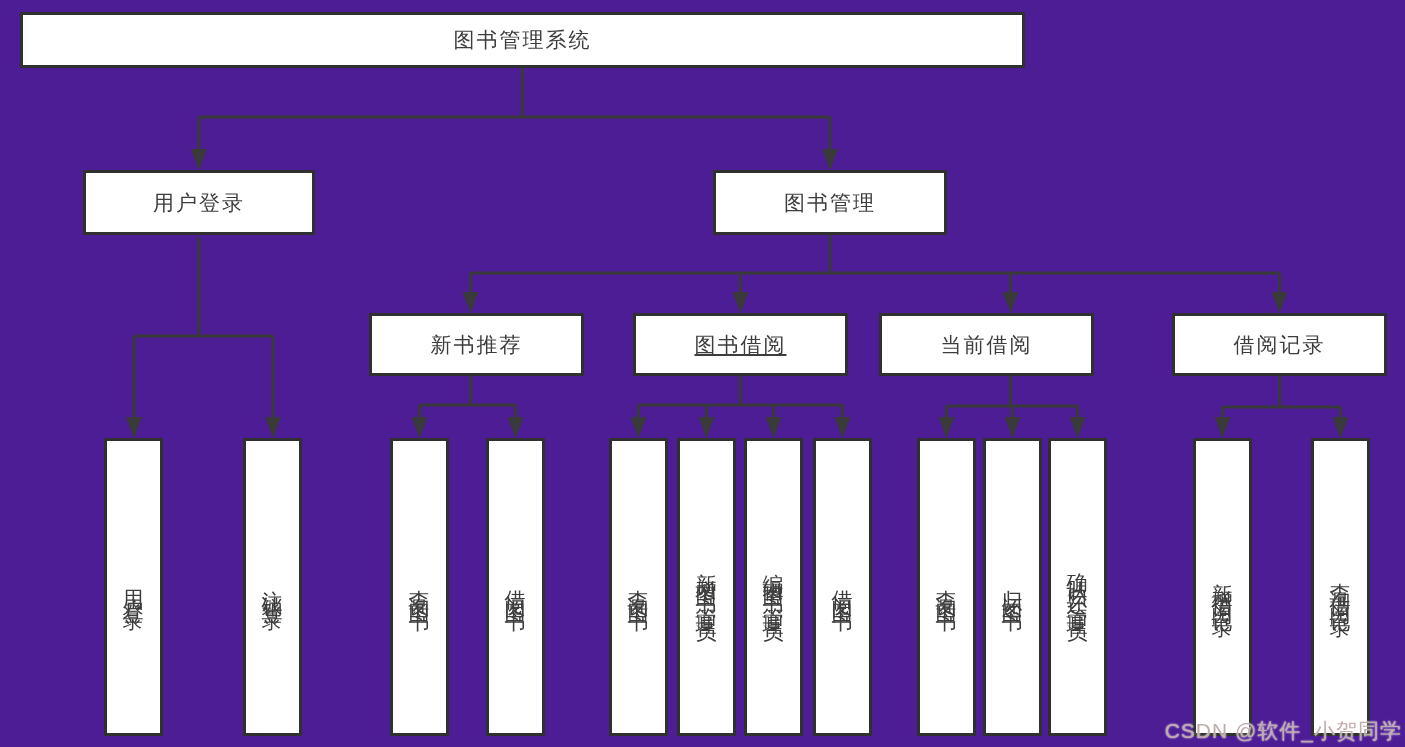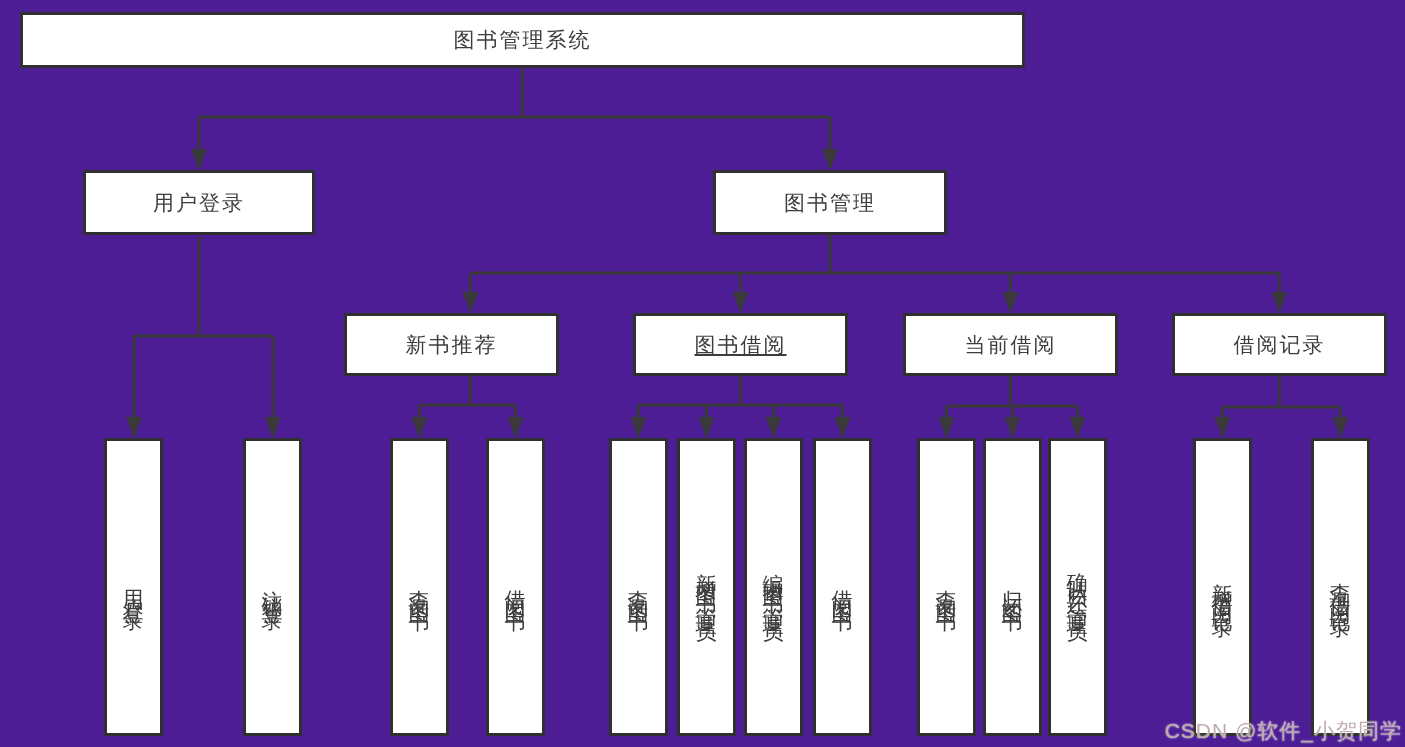--- a/index.html
+++ b/index.html
@@ -102,27 +102,27 @@
     <span class="hlabel">图书管理系统</span>
   </div>
 
   <div class="node lvl2" style="left:83px;width:232px;">
     <span class="hlabel">用户登录</span>
   </div>
   <div class="node lvl2" style="left:713px;width:234px;font-family:Liberation Mono, monospace;">
     <span class="hlabel">图书管理</span>
   </div>
 
-  <div class="node lvl3" style="left:344px;">
+  <div class="node lvl3" style="left:369px;">
     <span class="hlabel">新书推荐</span>
   </div>
   <div class="node lvl3" style="left:633px;text-decoration:underline;">
     <span class="hlabel">图书借阅</span>
   </div>
-  <div class="node lvl3" style="left:903px;align-items:center;">
+  <div class="node lvl3" style="left:879px;align-items:center;">
     <span class="hlabel">当前借阅</span>
   </div>
   <div class="node lvl3" style="left:1172px;text-align:right;">
     <span class="hlabel">借阅记录</span>
   </div>
 
   <div class="node leaf" style="left:104px;">
     <span class="vlabel">用户登录</span>
   </div>
   <div class="node leaf" style="left:243px;">

